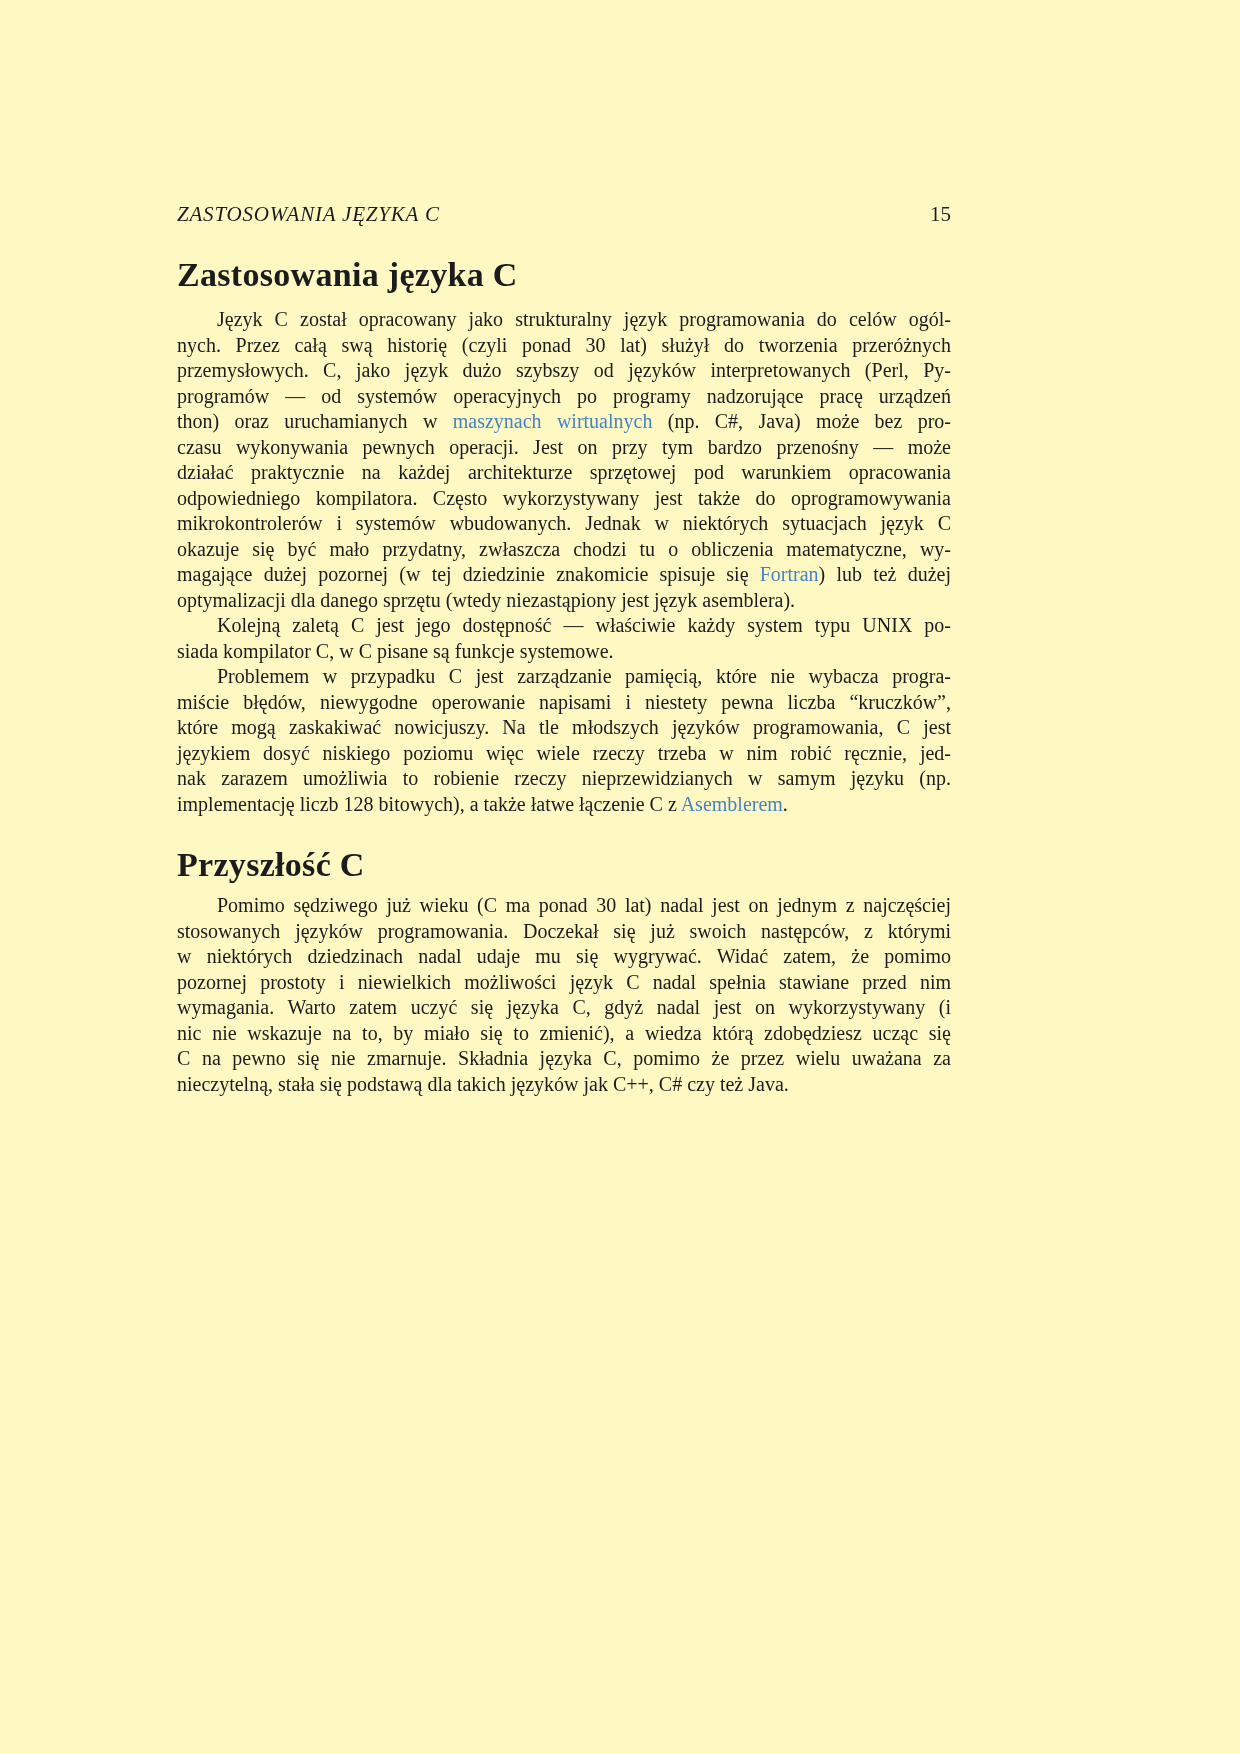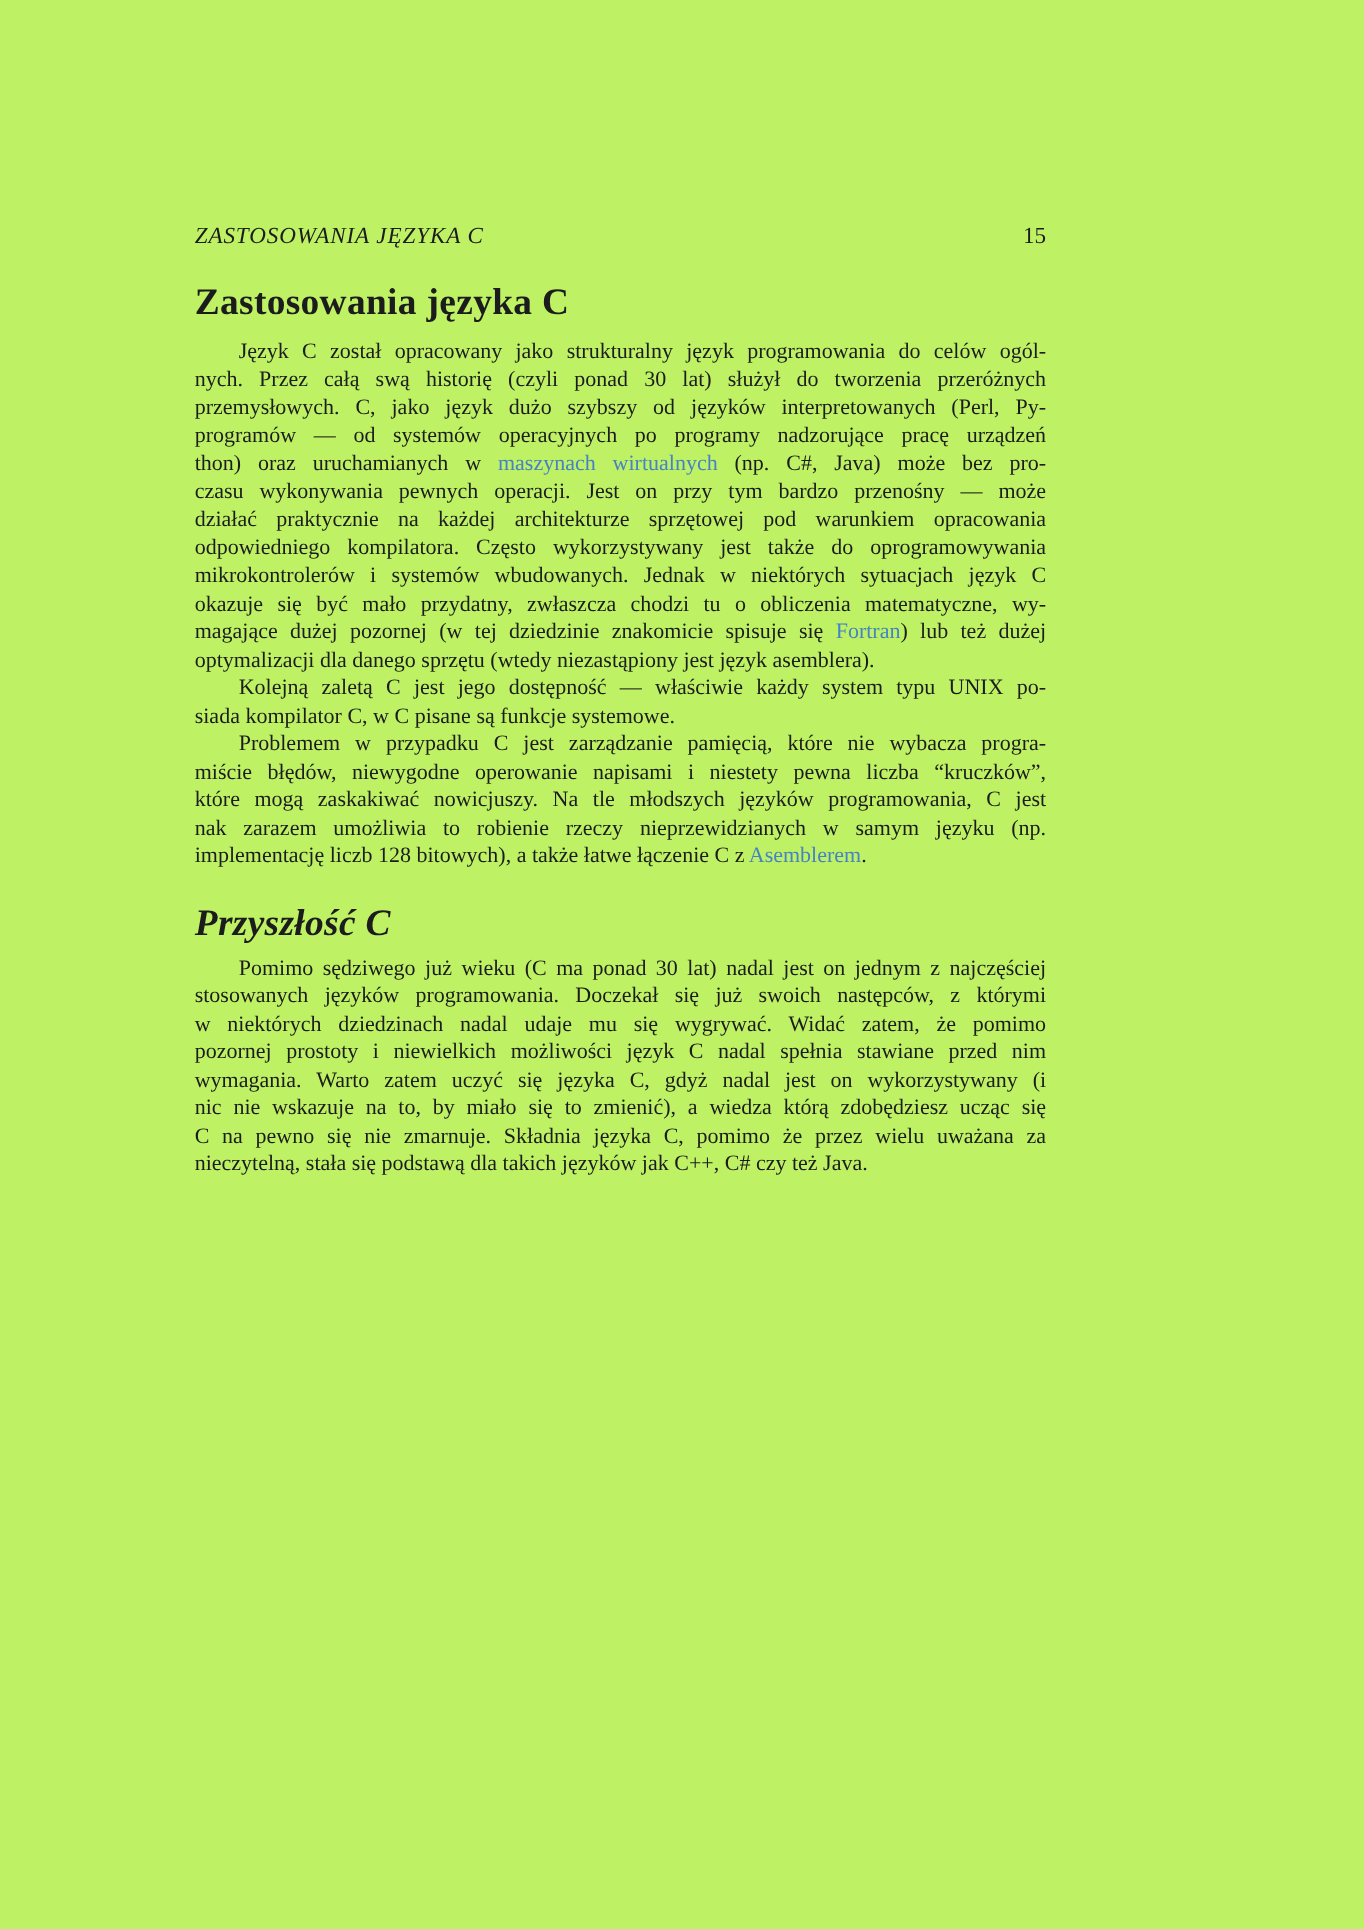--- a/index.html
+++ b/index.html
@@ -1,20 +1,20 @@
 <!DOCTYPE html>
 <html lang="pl"><head>
 <meta charset="utf-8">
 <style>
   html, body { margin: 0; padding: 0; background: #e8e8e8; }
   .page {
     position: relative;
     width: 1240px;
     height: 1754px;
-    background: #bef264;
+    background: #fef9c3;
     font-family: "Liberation Serif", "DejaVu Serif", serif;
     color: #1c1c1c;
     overflow: hidden;
   }
   .content {
     position: absolute;
     left: 177px;
     top: 202px;
     width: 774px;
   }
@@ -35,21 +35,20 @@
   }
   h1.section-heading {
     margin: 28px 0 12px 0;
     font-size: 34px;
     line-height: 40px;
     font-weight: bold;
     letter-spacing: 0.3px;
   }
   .section + .section h1.section-heading {
     margin-bottom: 8px;
-    font-style: italic;
   }
   .paragraphs { font-size: 20px; }
   .paragraph { margin: 0; }
   .line {
     line-height: 25.5px;
     text-align: justify;
     text-align-last: justify;
     white-space: normal;
   }
   .line.first { text-indent: 40px; }
@@ -85,20 +84,21 @@
             <div class="line last"><span>optymalizacji dla danego sprzętu (wtedy niezastąpiony jest język asemblera).</span></div>
           </div>
           <div class="paragraph">
             <div class="line first"><span>Kolejną zaletą C jest jego dostępność — właściwie każdy system typu UNIX po-</span></div>
             <div class="line last"><span>siada kompilator C, w C pisane są funkcje systemowe.</span></div>
           </div>
           <div class="paragraph">
             <div class="line first"><span>Problemem w przypadku C jest zarządzanie pamięcią, które nie wybacza progra-</span></div>
             <div class="line"><span>miście błędów, niewygodne operowanie napisami i niestety pewna liczba “kruczków”,</span></div>
             <div class="line"><span>które mogą zaskakiwać nowicjuszy. Na tle młodszych języków programowania, C jest</span></div>
+            <div class="line"><span>językiem dosyć niskiego poziomu więc wiele rzeczy trzeba w nim robić ręcznie, jed-</span></div>
             <div class="line"><span>nak zarazem umożliwia to robienie rzeczy nieprzewidzianych w samym języku (np.</span></div>
             <div class="line last"><span>implementację liczb 128 bitowych), a także łatwe łączenie C z </span><span class="link">Asemblerem</span><span>.</span></div>
           </div>
         </div>
     </div>
 
     <div class="section">
       <h1 class="section-heading">Przyszłość C</h1>
       <div class="paragraphs">
           <div class="paragraph">

